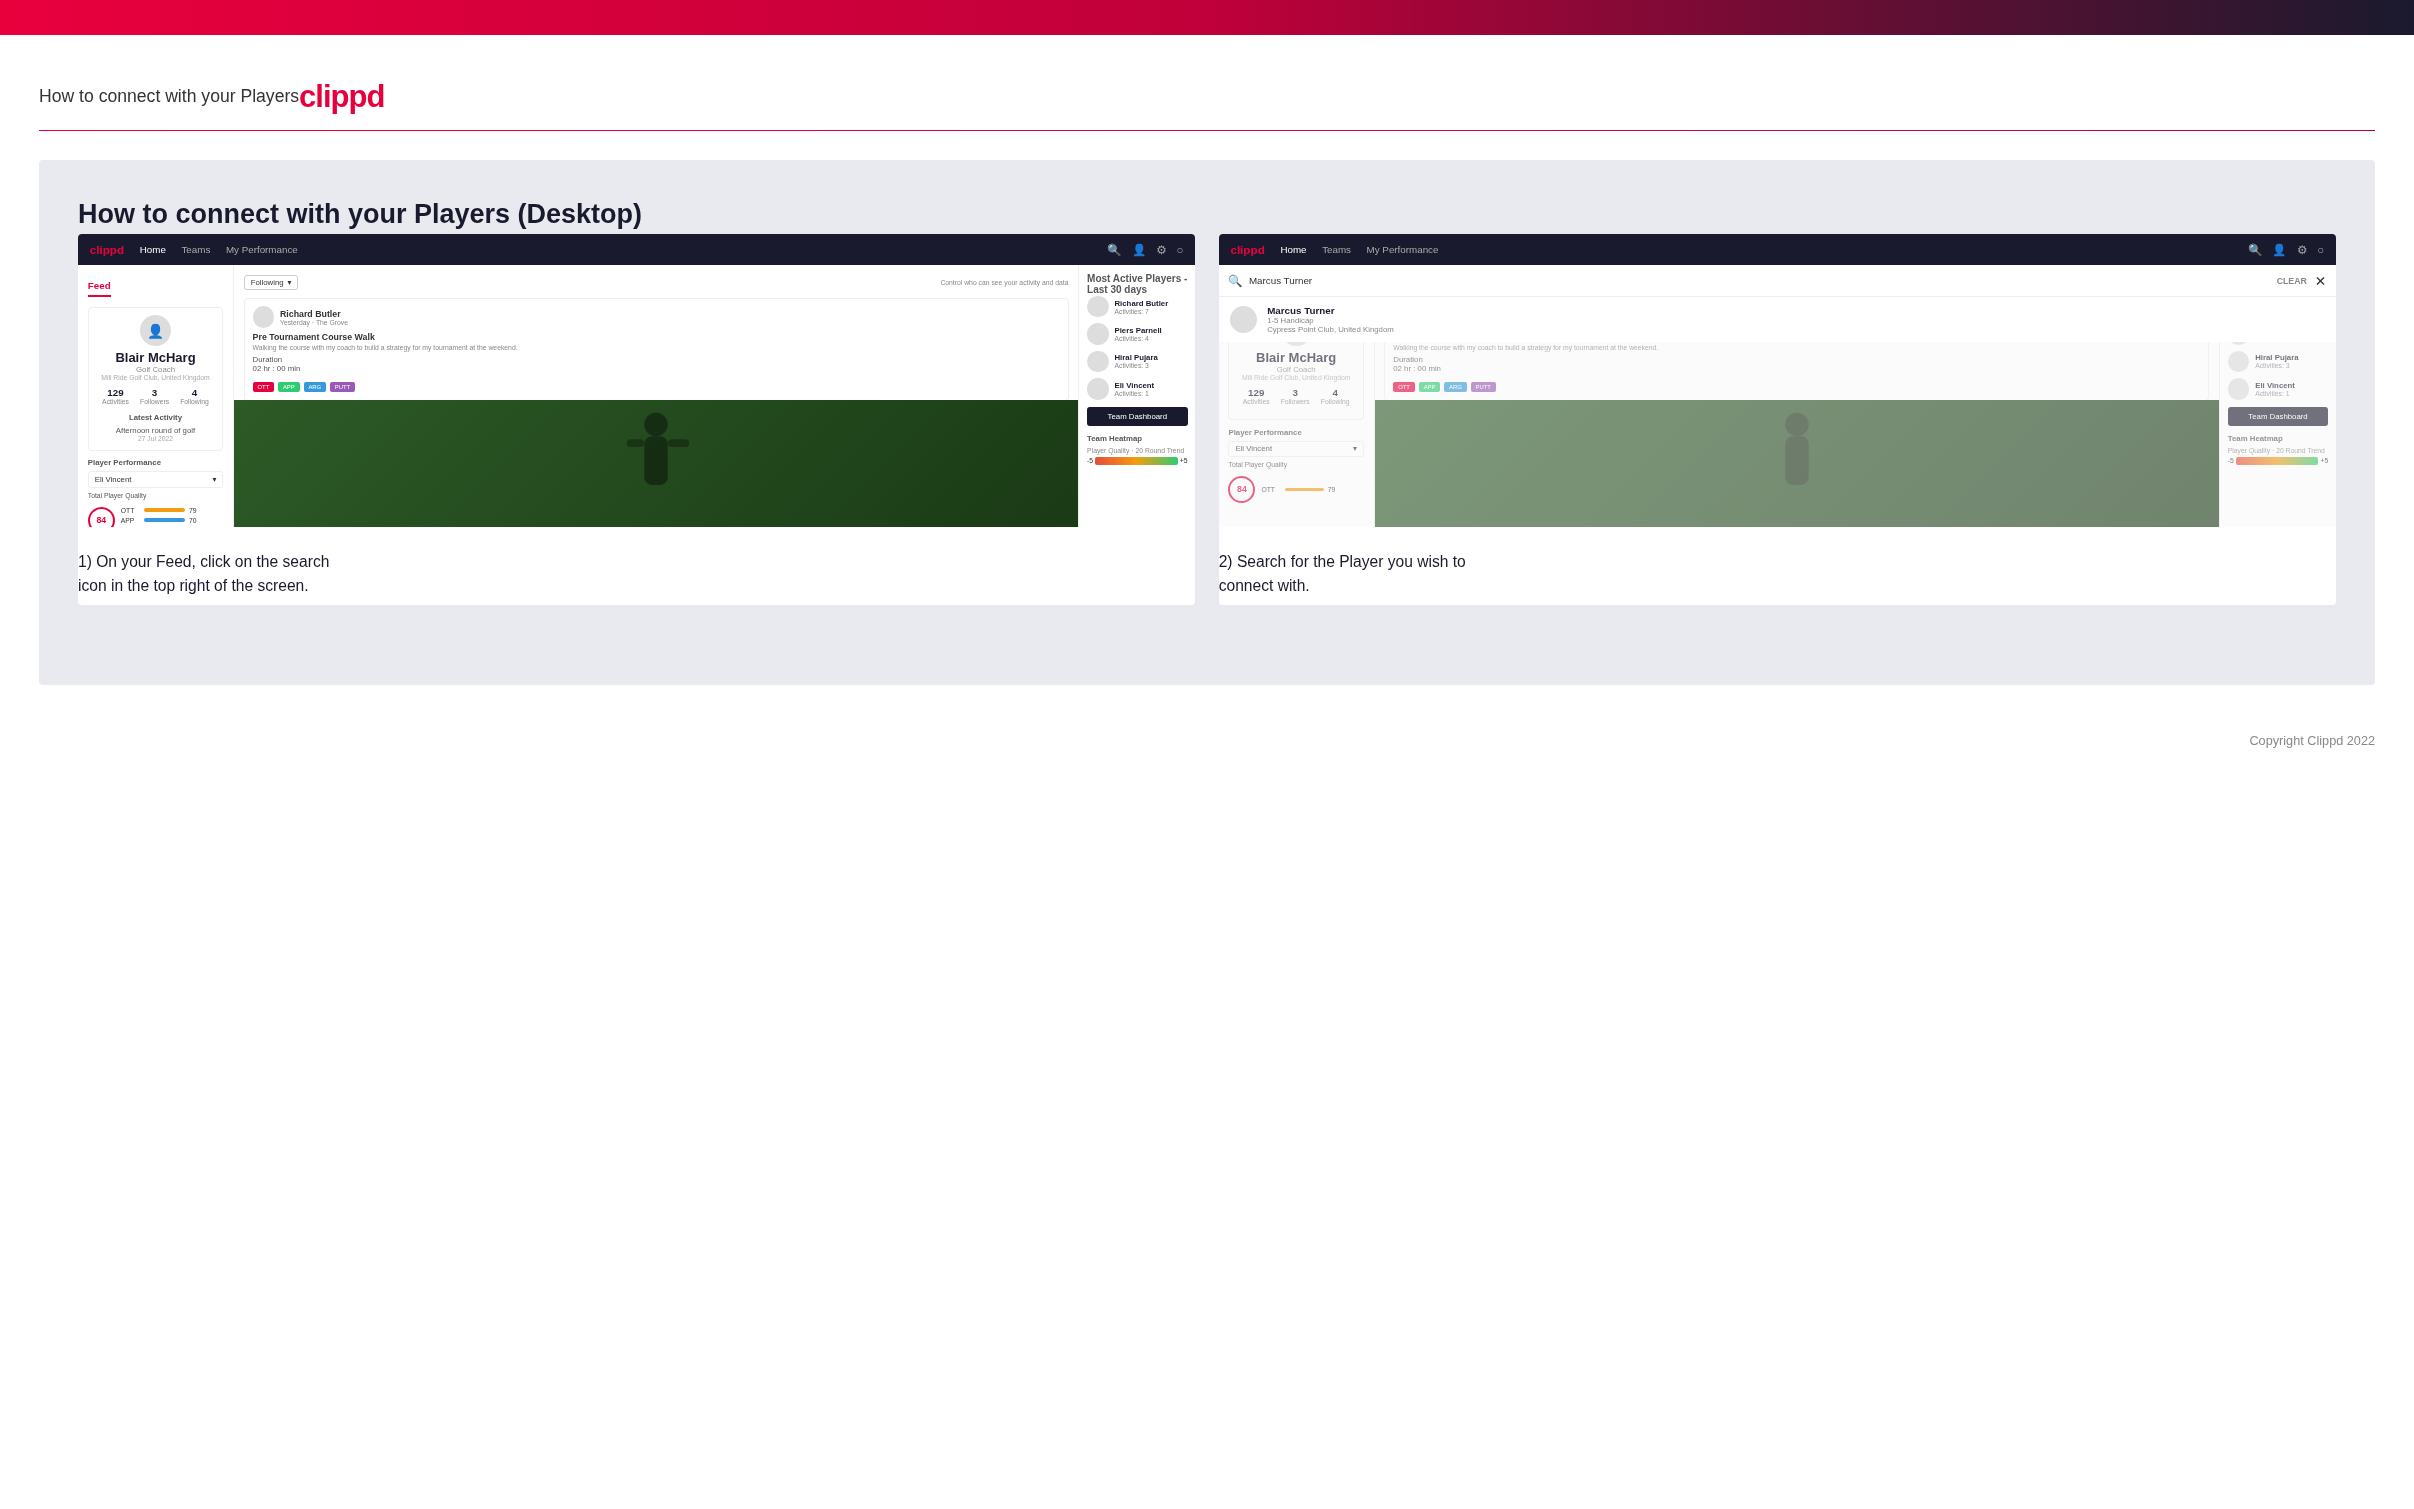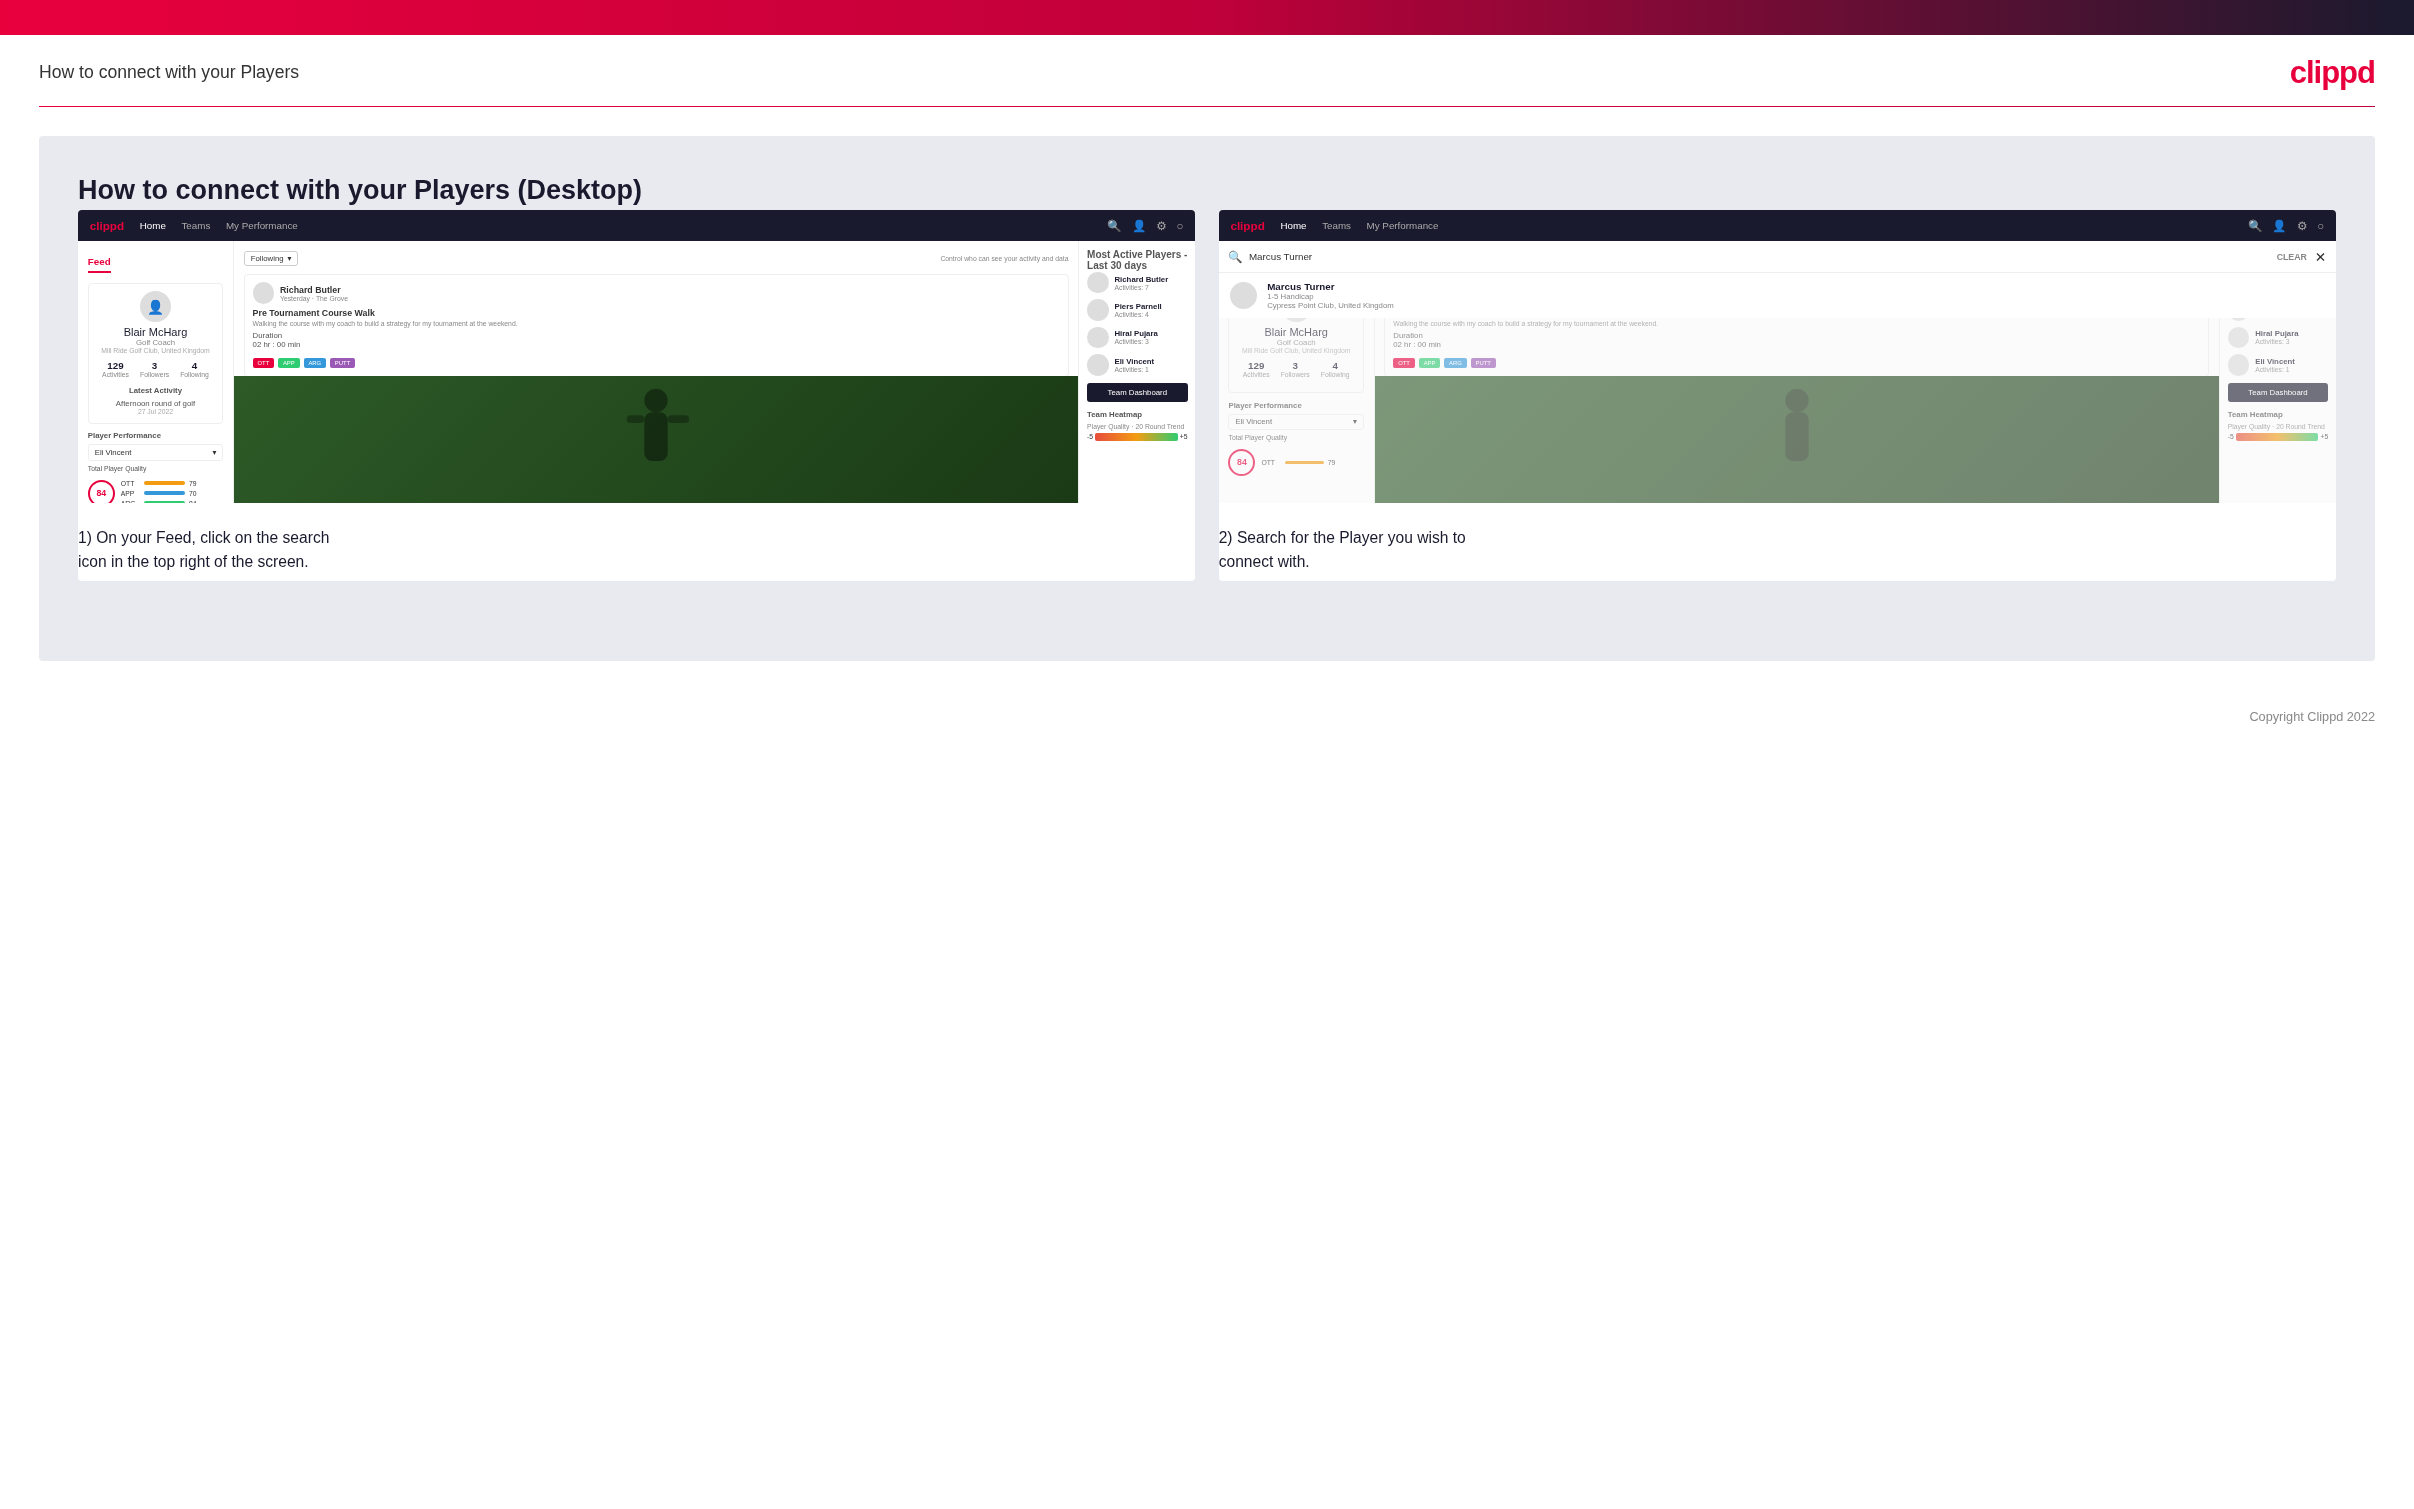--- a/index.html
+++ b/index.html
@@ -12,22 +12,23 @@
     
     .top-bar {
       height: 35px;
       background: linear-gradient(90deg, #e8003d 0%, #c0003a 50%, #1a1a2e 100%);
     }
 
     
     .page-header {
       display: flex;
       align-items: center;
-      justify-content: space-between;
+      justify-content: flex-start;
       padding: 19.5px 39px 15.6px 39px;
+      margin-top: 24px;
     }
     .page-title-text {
       font-size: 17.6px;
       color: #333;
       font-weight: 400;
     }
     .logo-text {
       font-size: 31px;
       font-weight: 700;
       color: #e8003d;
@@ -148,22 +149,22 @@
       border-radius: 50%;
       background: #ddd;
       margin: 0 auto 3.9px;
       display: flex;
       align-items: center;
       justify-content: center;
       font-size: 13.7px;
       color: #888;
     }
     .profile-name {
-      font-size: 11px;
-      font-weight: 400;
+      font-size: 13px;
+      font-weight: 700;
       color: #1a1a2e;
     }
     .profile-role {
       font-size: 7.8px;
       color: #888;
     }
     .profile-club {
       font-size: 6.8px;
       color: #aaa;
     }

